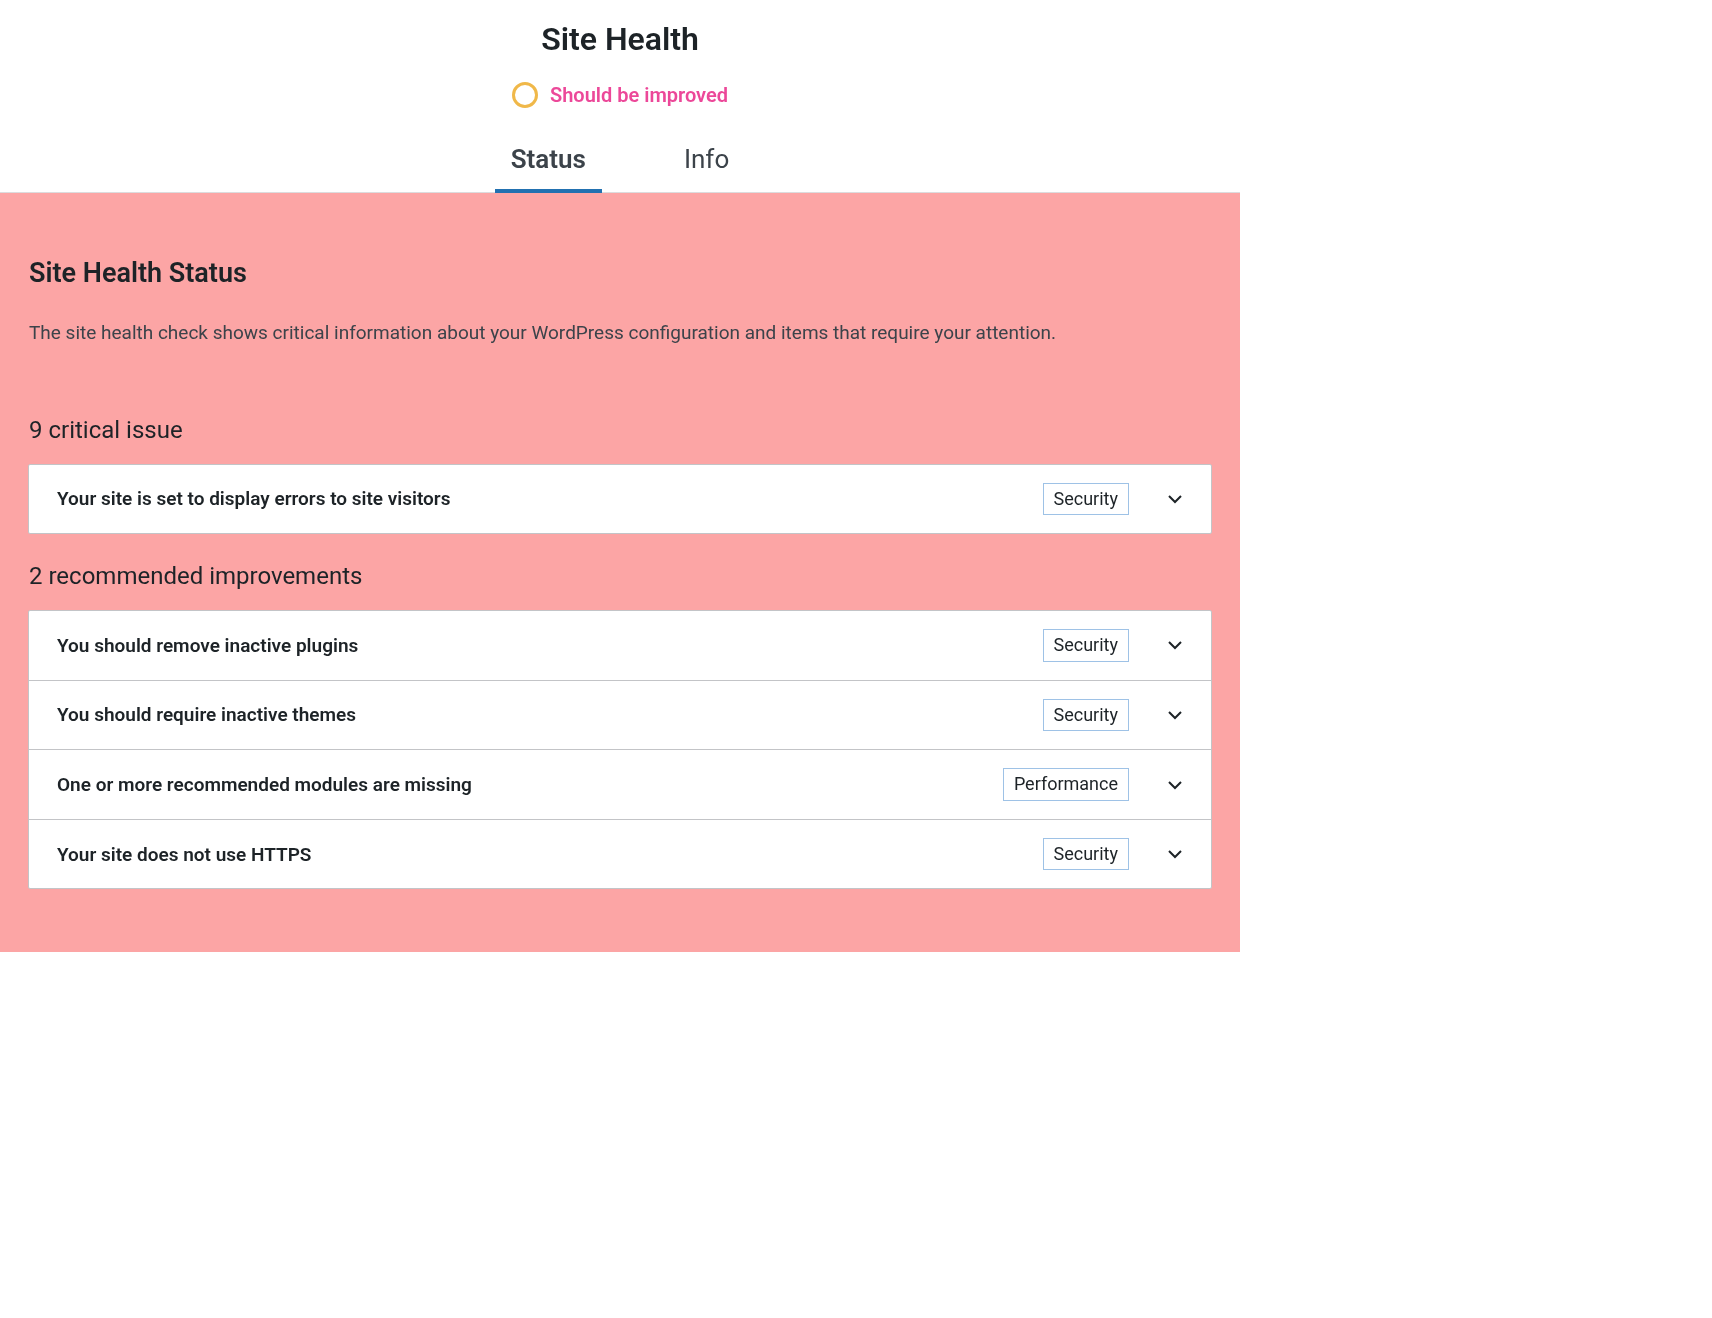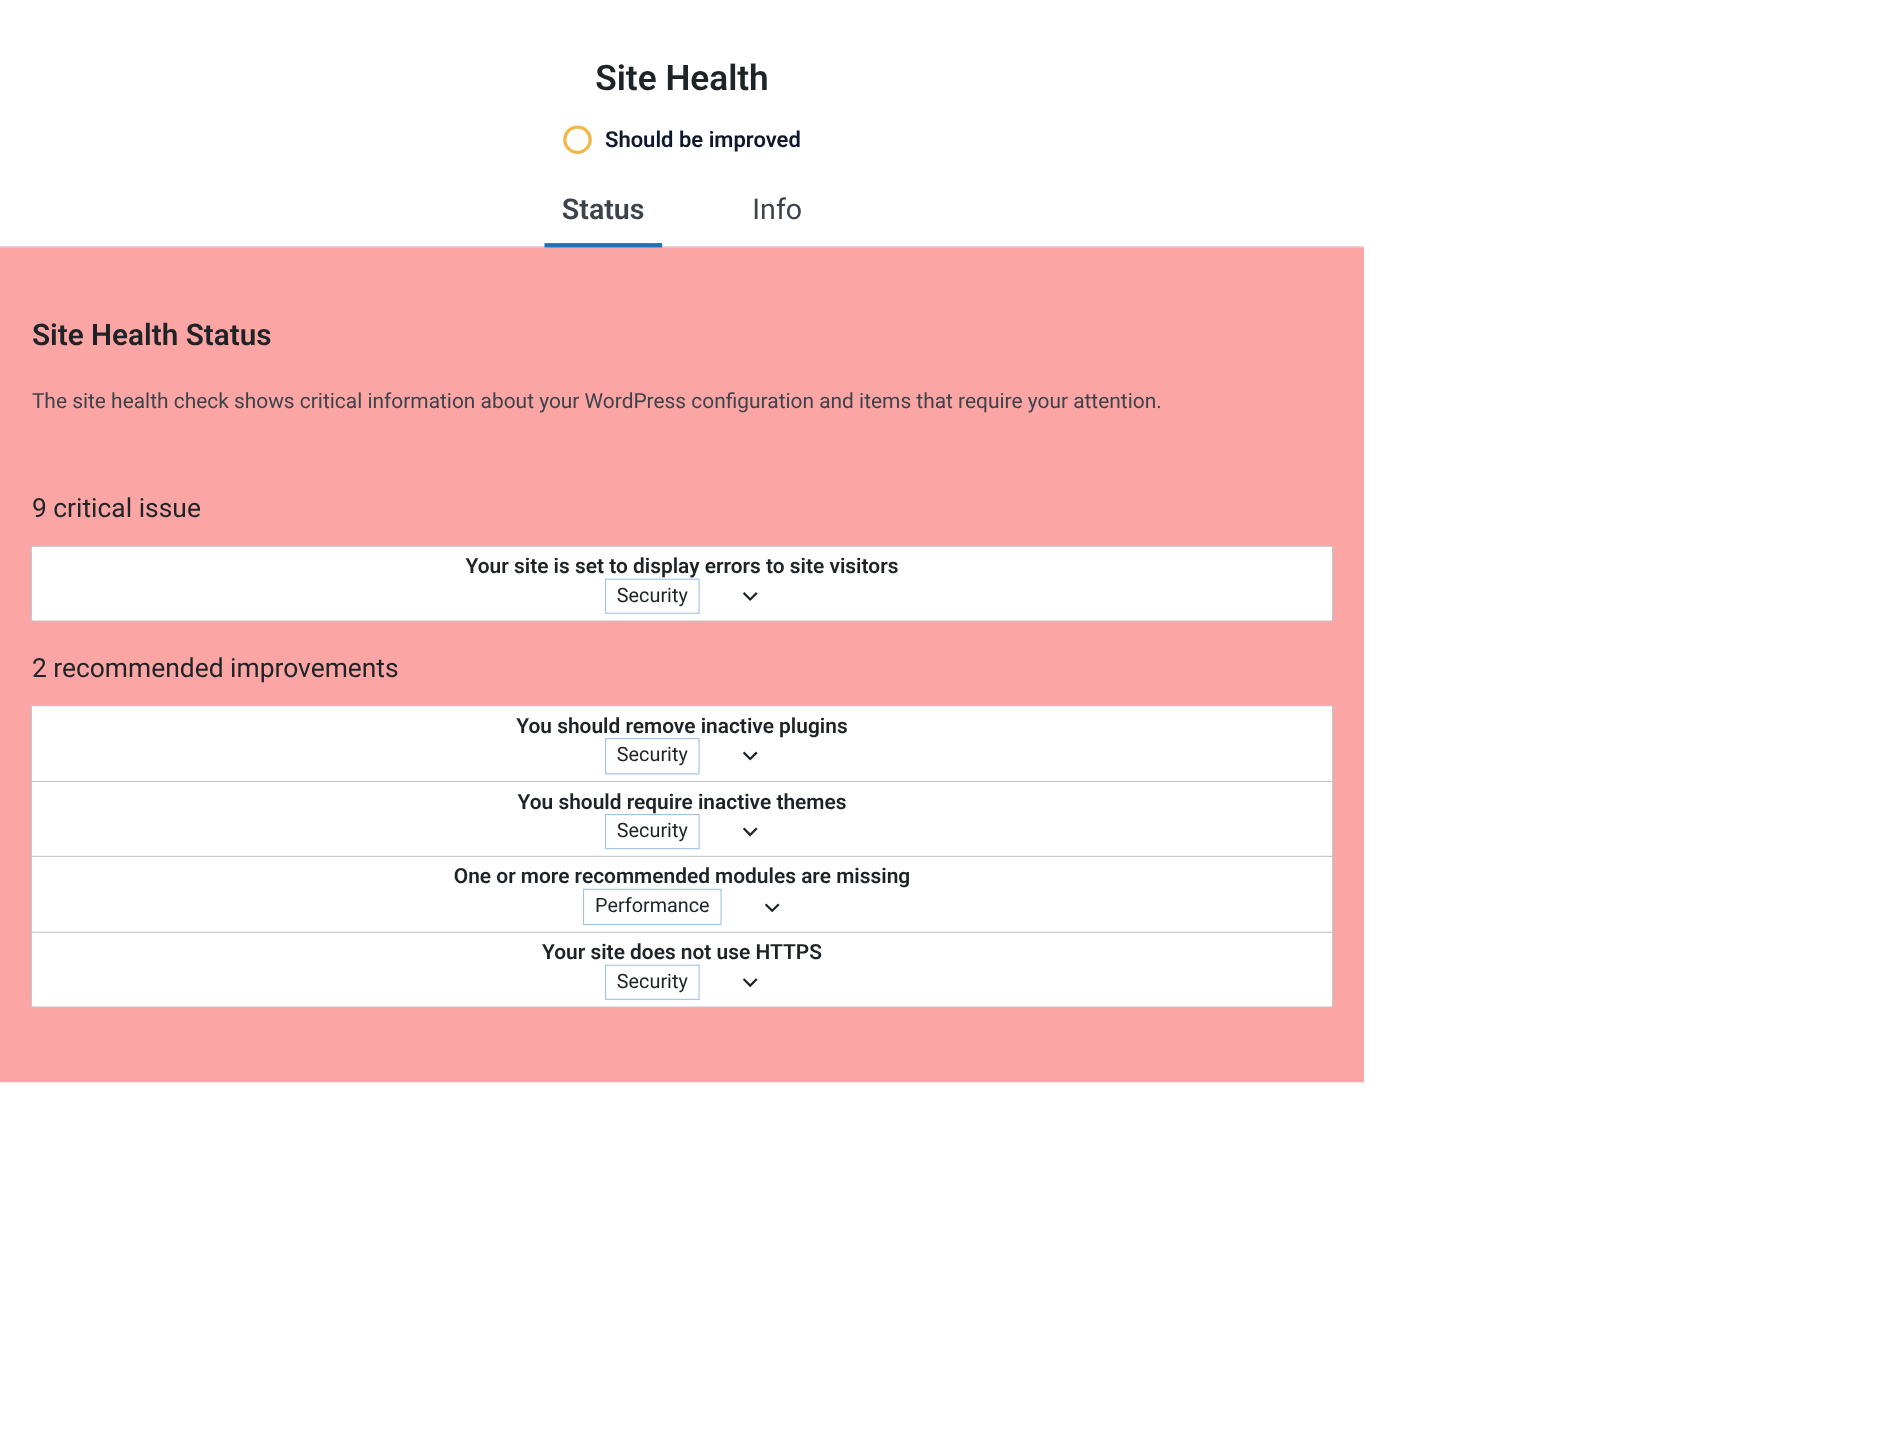--- a/index.html
+++ b/index.html
@@ -13,21 +13,20 @@
   .page {
     width: 1240px;
     min-height: 950px;
     margin: 0;
     background: #fff;
   }
   .header {
     background: #fff;
     text-align: center;
     padding-top: 14px;
-    margin-top: 32px;
   }
   .page-title {
     font-size: 32px;
     font-weight: 600;
     margin: 0;
     padding: 6px 0 18px;
     color: #1d2327;
   }
   .status-row {
     display: flex;
@@ -39,21 +38,21 @@
   .status-circle {
     width: 26px;
     height: 26px;
     border: 3px solid #f0b849;
     border-radius: 50%;
     display: inline-block;
   }
   .status-text {
     font-size: 20px;
     font-weight: 600;
-    color: #0f172a;
+    color: #ec4899;
   }
   .tabs {
     display: flex;
     justify-content: center;
     gap: 70px;
     padding-top: 8px;
   }
   .tab {
     font-size: 26px;
     color: #3c434a;
@@ -101,24 +100,23 @@
     padding: 28px 0 20px 1px;
   }
   .accordion {
     background: #fff;
     border: 1px solid #c3c4c7;
     border-radius: 2px;
   }
   .accordion-item {
     display: flex;
     align-items: center;
-    justify-content: flex-end;
-    padding: 6px 28px;
+    justify-content: space-between;
+    padding: 18px 28px;
     cursor: pointer;
-    flex-direction: column;
   }
   .accordion-item + .accordion-item {
     border-top: 1px solid #c3c4c7;
   }
   .acc-title {
     font-size: 19px;
     font-weight: 600;
     color: #1d2327;
   }
   .acc-right {

